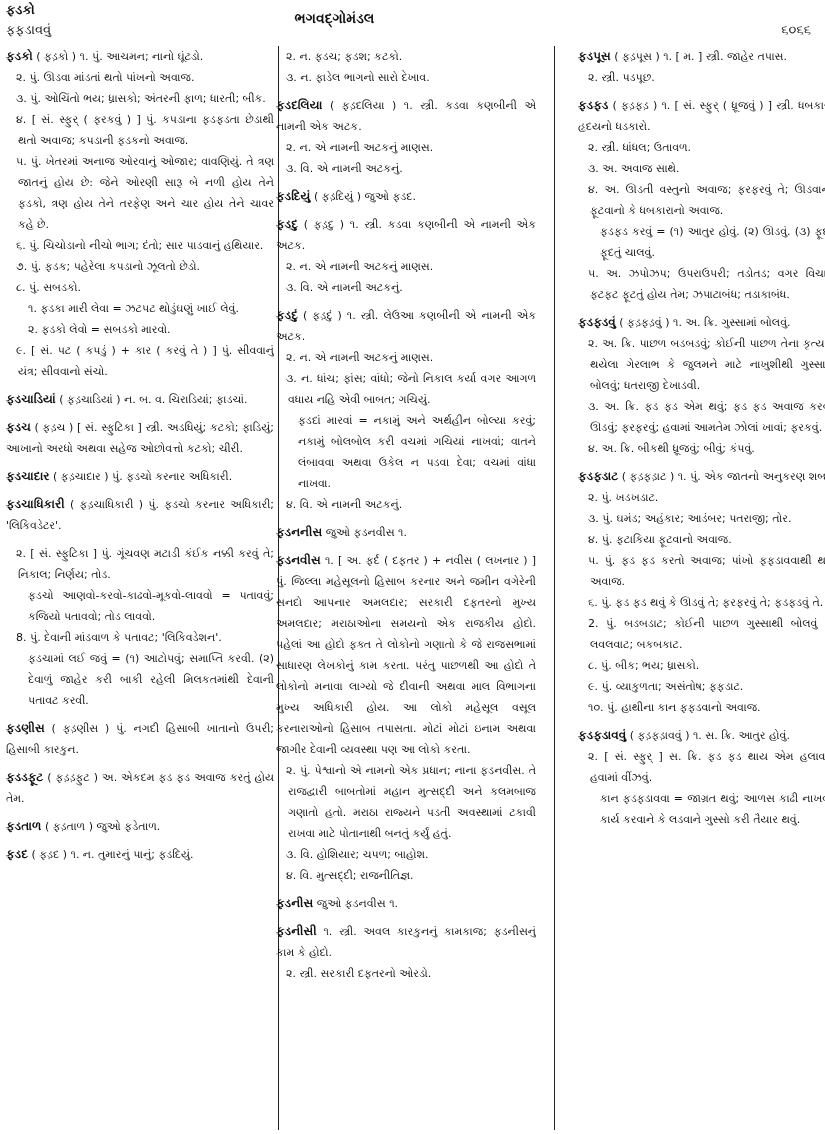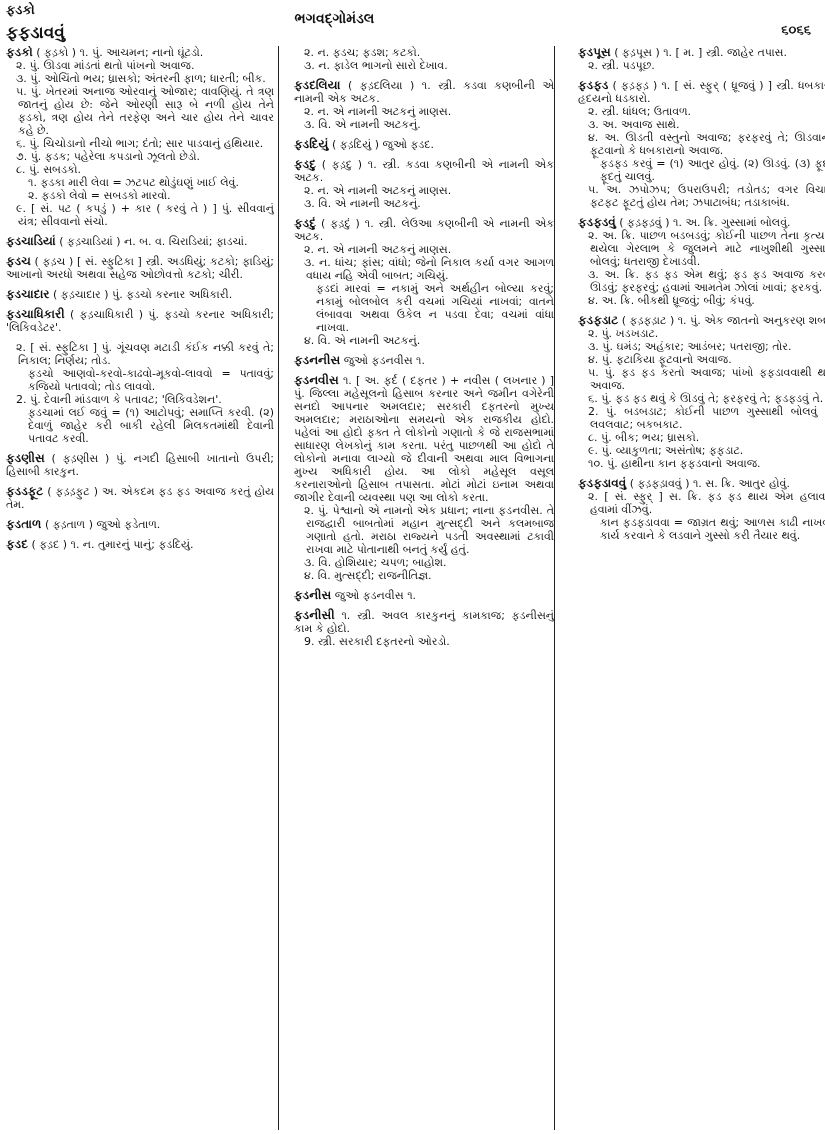--- a/index.html
+++ b/index.html
@@ -2,34 +2,34 @@
 <html><head>
 <meta charset="utf-8">
 <style>
   html, body { margin: 0; padding: 0; background: #ffffff; }
   body {
     width: 825px; height: 1134px; overflow: hidden; position: relative;
     font-family: "DejaVu Sans", sans-serif; color: #111;
   }
   .header { position: absolute; left: 0; top: 0; width: 825px; height: 44px; }
   .guide-top { position: absolute; left: 6px; top: 2px; font-size: 13px; font-weight: bold; }
-  .guide-bottom { position: absolute; left: 6px; top: 22px; font-size: 17px; font-weight: bold; }
+  .guide-bottom { position: absolute; left: 6px; top: 22px; font-size: 13px; font-weight: normal; }
   .title { position: absolute; left: 0; width: 669px; top: 10px; text-align: center; font-size: 14px; font-weight: bold; }
-  .pageno { position: absolute; right: 14px; top: 22px; font-size: 13px; font-weight: bold; }
+  .pageno { position: absolute; right: 14px; top: 22px; font-size: 13px; font-weight: normal; }
 
   .columns { position: absolute; left: 0; top: 46px; width: 825px; height: 1084px; }
   .col { position: absolute; top: 0; height: 1084px; overflow: hidden; }
   .col1 { left: 6px; width: 268px; }
-  .col2 { left: 294px; width: 260px; }
+  .col2 { left: 276px; width: 260px; }
   .col3 { left: 550px; width: 258px; margin-left: 28px; }
   .rule { position: absolute; top: 0; width: 1px; height: 1084px; background: #222; }
   .rule1 { left: 278px; }
   .rule2 { left: 554px; }
 
-  .entry { margin: 0 0 7px 0; font-size: 11px; line-height: 13px; text-align: justify; }
+  .entry { margin: 0 0 7px 0; font-size: 11px; line-height: 21px; text-align: justify; }
   .hw { font-weight: bold; font-size: 12px; }
   .sense { display: block; padding-left: 12px; text-indent: -2px; }
   .idiom { display: block; padding-left: 22px; text-indent: 0; }
   .def { }
 </style>
 </head>
 <body>
 
 <div class="header">
   <div class="guide-top">ફડકો</div>
@@ -39,20 +39,21 @@
 </div>
 
 <div class="columns">
   <div class="rule rule1"></div>
   <div class="rule rule2"></div>
   <div class="col col1">
       <div class="entry">
         <div><span class="hw">ફડકો</span> <span class="def">( ફડ઼કો ) ૧. પું. આચમન; નાનો ઘૂંટડો.</span></div>
         <span class="sense">૨. પું. ઊડવા માંડતાં થતો પાંખનો અવાજ.</span>
         <span class="sense">૩. પું. ઓચિંતો ભય; ધ્રાસકો; અંતરની ફાળ; ધારતી; બીક.</span>
+        <span class="sense">૪. [ સં. સ્ફુર્ ( ફરકવું ) ] પું. કપડાના ફડફડતા છેડાથી થતો અવાજ; કપડાની ફડકનો અવાજ.</span>
         <span class="sense">૫. પું. ખેતરમાં અનાજ ઓરવાનું ઓજાર; વાવણિયું. તે ત્રણ જાતનું હોય છે: જેને ઓરણી સારૂ બે નળી હોય તેને ફડકો, ત્રણ હોય તેને તરફેણ અને ચાર હોય તેને ચાવર કહે છે.</span>
         <span class="sense">૬. પું. ચિચોડાનો નીચો ભાગ; દંતો; સાર પાડવાનું હથિયાર.</span>
         <span class="sense">૭. પું. ફડક; પહેરેલા કપડાનો ઝૂલતો છેડો.</span>
         <span class="sense">૮. પું. સબડકો.</span>
         <span class="idiom">૧. ફડકા મારી લેવા = ઝટપટ થોડુંઘણું ખાઈ લેવું.</span>
         <span class="idiom">૨. ફડકો લેવો = સબડકો મારવો.</span>
         <span class="sense">૯. [ સં. પટ ( કપડું ) + કાર ( કરવું તે ) ] પું. સીવવાનું યંત્ર; સીવવાનો સંચો.</span>
       </div>
       <div class="entry">
         <div><span class="hw">ફડચાડિયાં</span> <span class="def">( ફડ઼ચાડિયાં ) ન. બ. વ. ચિરાડિયાં; ફાડચાં.</span></div>
@@ -62,21 +63,21 @@
       </div>
       <div class="entry">
         <div><span class="hw">ફડચાદાર</span> <span class="def">( ફડ઼ચાદાર ) પું. ફડચો કરનાર અધિકારી.</span></div>
       </div>
       <div class="entry">
         <div><span class="hw">ફડચાધિકારી</span> <span class="def">( ફડ઼ચાધિકારી ) પું. ફડચો કરનાર અધિકારી; 'લિકિવડેટર'.</span></div>
       </div>
       <div class="entry">
         <span class="sense">૨. [ સં. સ્ફુટિકા ] પું. ગૂંચવણ મટાડી કંઈક નક્કી કરવું તે; નિકાલ; નિર્ણય; તોડ.</span>
         <span class="idiom">ફડચો આણવો-કરવો-કાઢવો-મૂકવો-લાવવો = પતાવવું; કજિયો પતાવવો; તોડ લાવવો.</span>
-        <span class="sense">2. પું. દેવાની માંડવાળ કે પતાવટ; 'લિકિવડેશન'.</span>
+        <span class="sense">8. પું. દેવાની માંડવાળ કે પતાવટ; 'લિકિવડેશન'.</span>
         <span class="idiom">ફડચામાં લઈ જવું = (૧) આટોપવું; સમાપ્તિ કરવી. (૨) દેવાળું જાહેર કરી બાકી રહેલી મિલકતમાંથી દેવાની પતાવટ કરવી.</span>
       </div>
       <div class="entry">
         <div><span class="hw">ફડણીસ</span> <span class="def">( ફડ઼ણીસ ) પું. નગદી હિસાબી ખાતાનો ઉપરી; હિસાબી કારકુન.</span></div>
       </div>
       <div class="entry">
         <div><span class="hw">ફડડફૂટ</span> <span class="def">( ફડ઼ડ઼ફુટ ) અ. એકદમ ફડ ફડ અવાજ કરતું હોય તેમ.</span></div>
       </div>
       <div class="entry">
         <div><span class="hw">ફડતાળ</span> <span class="def">( ફડ઼તાળ ) જુઓ ફડેતાળ.</span></div>
@@ -117,21 +118,21 @@
         <div><span class="hw">ફડનવીસ</span> <span class="def">૧. [ અ. ફર્દ ( દફતર ) + નવીસ ( લખનાર ) ] પું. જિલ્લા મહેસૂલનો હિસાબ કરનાર અને જમીન વગેરેની સનદો આપનાર અમલદાર; સરકારી દફતરનો મુખ્ય અમલદાર; મરાઠાઓના સમયનો એક રાજકીય હોદો. પહેલાં આ હોદો ફક્ત તે લોકોનો ગણાતો કે જે રાજસભામાં સાધારણ લેખકોનું કામ કરતા. પરંતુ પાછળથી આ હોદો તે લોકોનો મનાવા લાગ્યો જે દીવાની અથવા માલ વિભાગના મુખ્ય અધિકારી હોય. આ લોકો મહેસૂલ વસૂલ કરનારાઓનો હિસાબ તપાસતા. મોટાં મોટાં ઇનામ અથવા જાગીર દેવાની વ્યવસ્થા પણ આ લોકો કરતા.</span></div>
         <span class="sense">૨. પું. પેશ્વાનો એ નામનો એક પ્રધાન; નાના ફડનવીસ. તે રાજદ્વારી બાબતોમાં મહાન મુત્સદ્દી અને કલમબાજ ગણાતો હતો. મરાઠા રાજ્યને પડતી અવસ્થામાં ટકાવી રાખવા માટે પોતાનાથી બનતું કર્યું હતું.</span>
         <span class="sense">૩. વિ. હોશિયાર; ચપળ; બાહોશ.</span>
         <span class="sense">૪. વિ. મુત્સદ્દી; રાજનીતિજ્ઞ.</span>
       </div>
       <div class="entry">
         <div><span class="hw">ફડનીસ</span> <span class="def">જુઓ ફડનવીસ ૧.</span></div>
       </div>
       <div class="entry">
         <div><span class="hw">ફડનીસી</span> <span class="def">૧. સ્ત્રી. અવલ કારકુનનું કામકાજ; ફડનીસનું કામ કે હોદો.</span></div>
-        <span class="sense">9. સ્ત્રી. સરકારી દફતરનો ઓરડો.</span>
+        <span class="sense">૨. સ્ત્રી. સરકારી દફતરનો ઓરડો.</span>
       </div>
     </div>
   <div class="col col3">
       <div class="entry">
         <div><span class="hw">ફડપૂસ</span> <span class="def">( ફડ઼પૂસ ) ૧. [ મ. ] સ્ત્રી. જાહેર તપાસ.</span></div>
         <span class="sense">૨. સ્ત્રી. પડપૂછ.</span>
       </div>
       <div class="entry">
         <div><span class="hw">ફડફડ</span> <span class="def">( ફડ઼ફડ઼ ) ૧. [ સં. સ્ફુર્ ( ધ્રૂજવું ) ] સ્ત્રી. ધબકારો; હૃદયનો ધડકારો.</span></div>
         <span class="sense">૨. સ્ત્રી. ધાંધલ; ઉતાવળ.</span>

